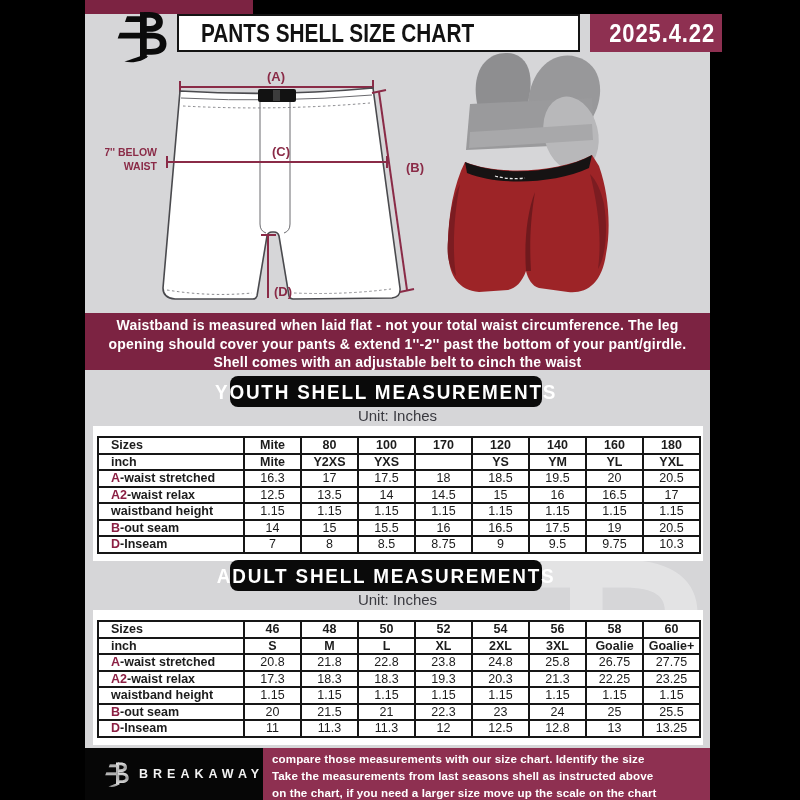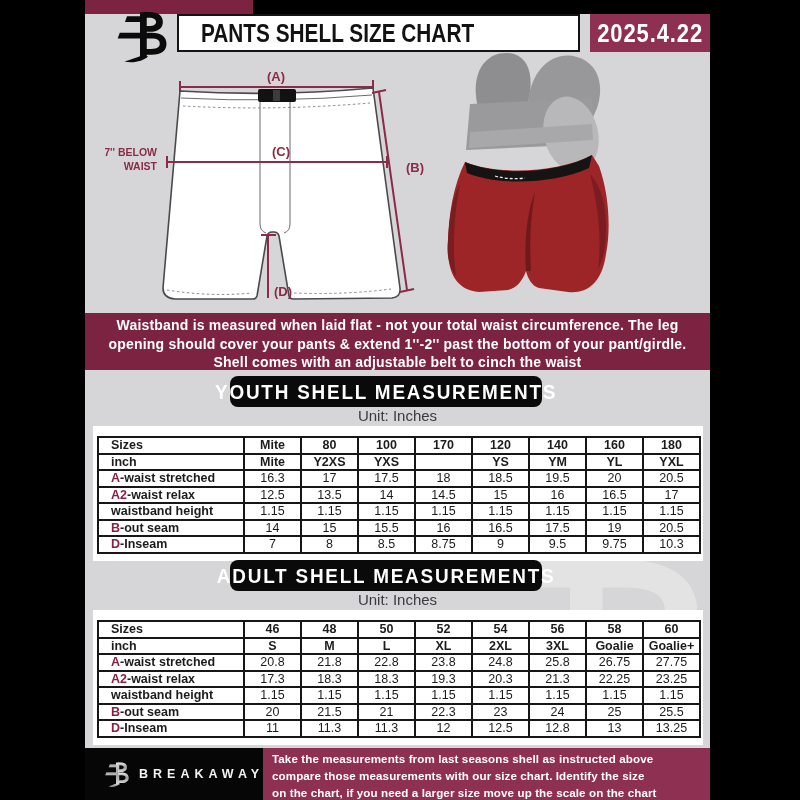--- a/index.html
+++ b/index.html
@@ -8,21 +8,21 @@
   .content{position:absolute;left:85px;top:0;width:625px;height:800px;}
   .gray-bg{position:absolute;left:0;top:14px;width:625px;height:734px;background:#d6d6d8;z-index:0;}
   .abs{position:absolute;}
 
   
   .top-strip{left:0;top:0;width:168px;height:14px;background:#7c2342;z-index:2;}
   .logo-mark{left:28px;top:4px;width:54px;height:66px;color:#0b0b0b;z-index:2;}
   .title-box{left:92px;top:14px;width:403px;height:38px;background:#fff;border:2px solid #141414;
              box-sizing:border-box;display:flex;align-items:center;padding-left:22px;z-index:2;}
   .title-box span{font-size:26px;font-weight:bold;color:#121212;transform:scaleX(.8);transform-origin:left center;white-space:nowrap;}
-  .date-box{left:505px;top:14px;width:120px;height:38px;background:#8e3051;display:flex;align-items:center;justify-content:center;z-index:2;}
+  .date-box{left:505px;top:14px;width:132px;height:38px;background:#8e3051;display:flex;align-items:center;justify-content:flex-end;z-index:2;}
   .date-box span{font-size:25px;font-weight:bold;color:#fff;letter-spacing:1px;transform:scaleX(.88);white-space:nowrap;}
 
   
   .shorts-svg{left:20px;top:52px;width:330px;height:250px;z-index:2;}
   .pants-svg{left:355px;top:44px;width:178px;height:254px;z-index:2;}
   .photo-caption{left:510px;top:92px;width:115px;color:#963049;font-weight:bold;font-size:10.8px;line-height:15.5px;z-index:2;}
 
   .svg-label{font-weight:bold;fill:#8a2b47;font-size:13px;font-family:"Liberation Sans",sans-serif;}
   .svg-note{font-weight:bold;fill:#8a2b47;font-size:10.5px;font-family:"Liberation Sans",sans-serif;}
   .mline{stroke:#8a2b47;stroke-width:2;fill:none;}
@@ -350,17 +350,17 @@
     </table>
   </div>
 
   <div class="footer-black abs">
     <svg class="blogo" viewBox="0 0 104 112">
       <use href="#blogo" fill="url(#silverGrad)"></use>
     </svg>
     <span class="footer-brand">BREAKAWAY</span>
   </div>
   <div class="footer-maroon abs">
+      <div>compare those measurements  with our size chart. Identify the size</div>
       <div>Take the measurements from last seasons shell as instructed above</div>
-      <div>compare those measurements  with our size chart. Identify the size</div>
       <div>on the chart, if you need a larger size move up the scale on the chart</div>
     </div>
 </div>
 
 </body></html>

